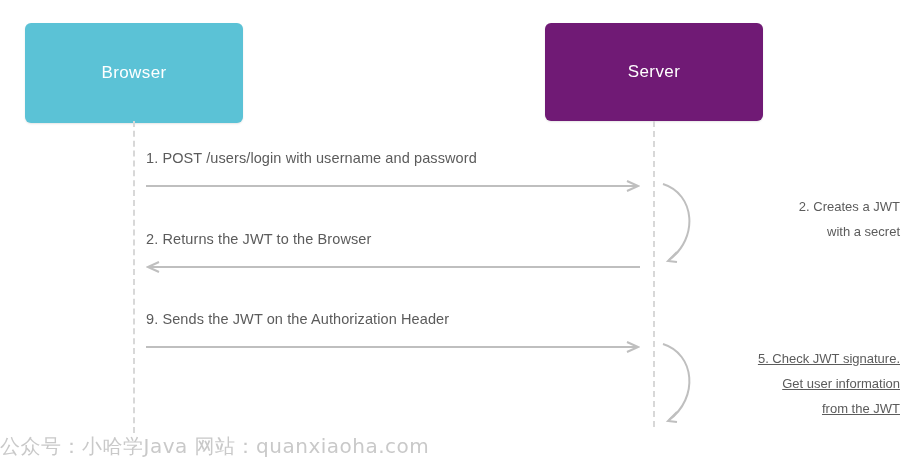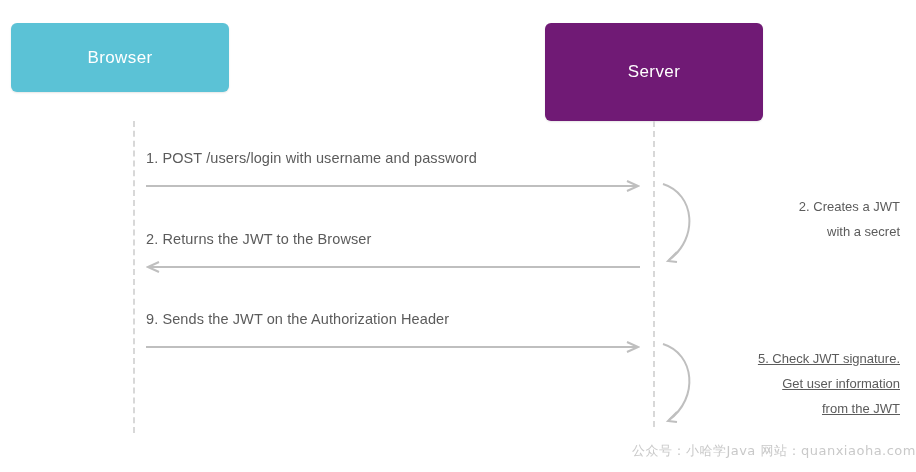--- a/index.html
+++ b/index.html
@@ -27,22 +27,22 @@
     font-size: 17px;
     letter-spacing: 0.4px;
     box-shadow: 0 1px 2px rgba(0,0,0,0.10);
   }
   .participant-label {
     color: #ffffff;
     font-size: 17px;
     letter-spacing: 0.4px;
   }
   #participant-browser {
-    left: 11px;  top: 23px;
-    width: 218px; height: 69px;
+    left: 25px;  top: 23px;
+    width: 218px; height: 100px;
   }
   #participant-server {
     left: 545px; top: 23px;
     width: 218px; height: 98px;
   }
 
   
   .lifeline {
     position: absolute;
     width: 0;
@@ -103,22 +103,22 @@
   #self-note-2 .self-note-text { left: 45px; top: 14px; width: 200px; }
   #self-note-5 { left: 655px; top: 340px; width: 255px; height: 100px; }
   #self-note-5 .self-note-text { left: 30px; top: 6px; width: 215px; text-decoration: underline; }
 
   
   #watermark {
     position: absolute;
     left: 0;
     right: 0;
     bottom: 12px;
-    text-align: right;
-    font-size: 13px;
+    text-align: left;
+    font-size: 20px;
     color: #c9c9c9;
     letter-spacing: 0.5px;
     font-family: "DejaVu Sans", "Liberation Sans", sans-serif;
     margin-top: 40px;
   }
 </style>
 </head>
 <body>
 
 <div id="canvas">

